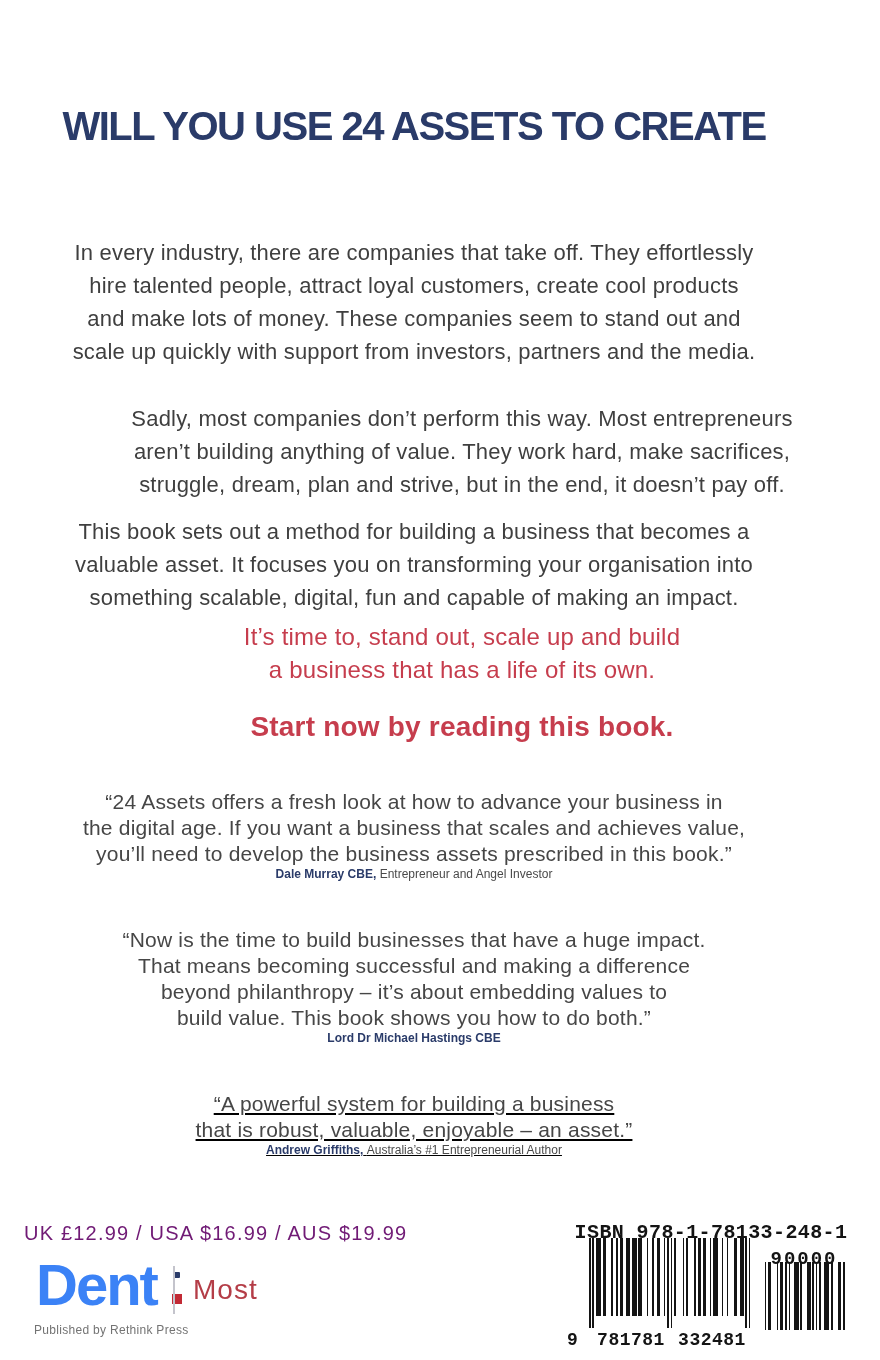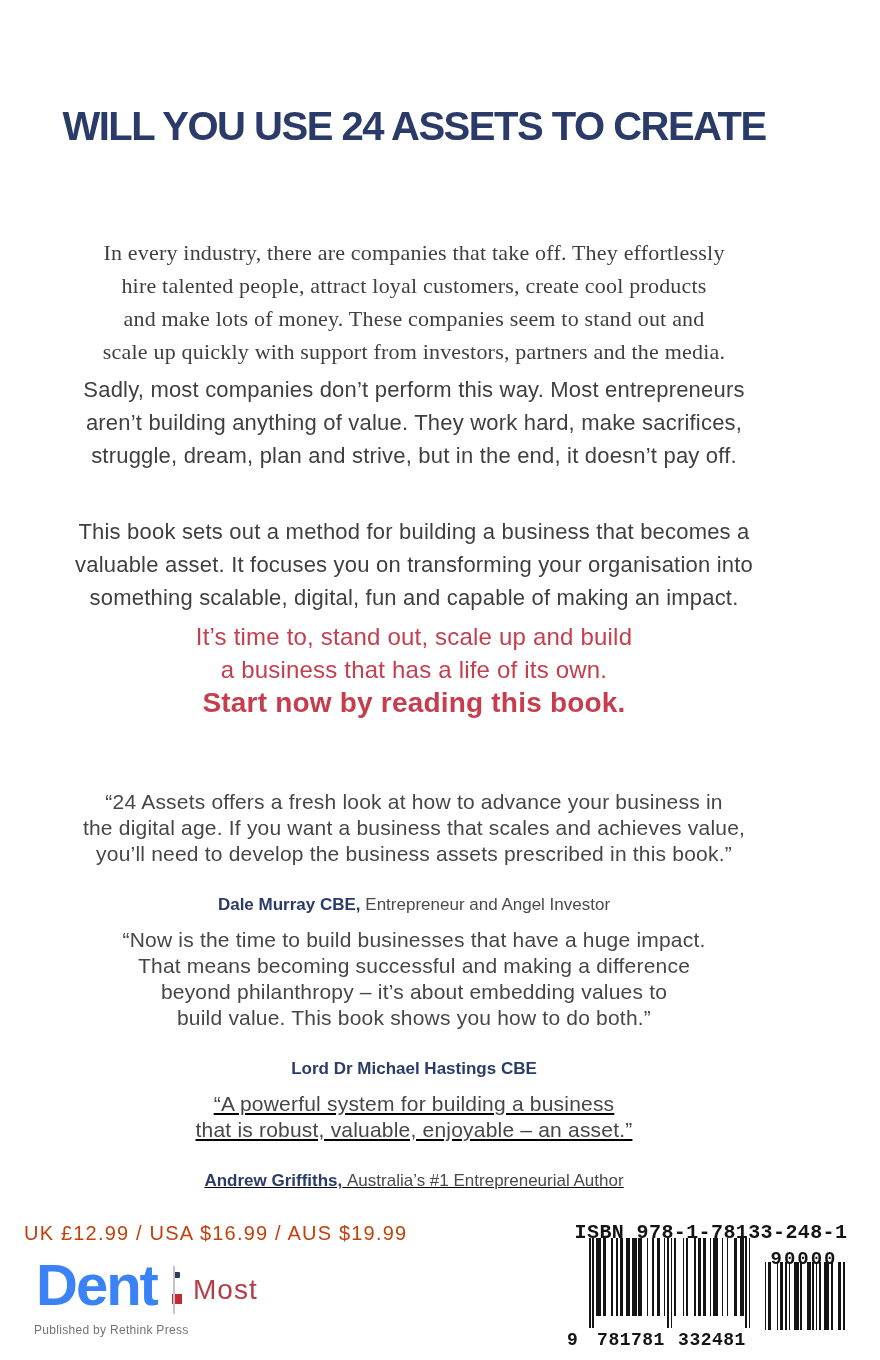--- a/index.html
+++ b/index.html
@@ -26,54 +26,54 @@
     font-size: 36px; font-weight: 700; letter-spacing: -1.5px;
     line-height: 40px; color: #c4303f;
   }
 
   
   .para {
     white-space: pre-line;
     font-size: 22px; font-weight: 300; color: #3f3f3f;
     line-height: 33px; letter-spacing: 0.2px;
   }
-  .para1 { top: 214px; font-family: Liberation Serif, serif; }
-  .para2 { top: 351px; }
+  .para1 { top: 214px; }
+  .para2 { top: 380px; padding-left: 48px; }
   .para3 { top: 493px; }
 
   
-  .cta { top: 620px; }
+  .cta { top: 620px; padding-left: 48px; }
   .cta-lines {
     white-space: pre-line;
     font-size: 24px; font-weight: 400; color: #c63d4d;
     line-height: 33px; letter-spacing: 0.2px;
   }
   .cta-bold {
-    margin-top: 1px;
+    margin-top: 25px;
     font-size: 28px; font-weight: 700; color: #c63d4d;
     letter-spacing: 0.2px;
   }
 
   
   .quote-text {
     white-space: pre-line;
     font-size: 21px; font-weight: 300; color: #464646;
     line-height: 26px; letter-spacing: 0.2px;
   }
   .quote1 { top: 789px; }
   .quote2 { top: 927px; }
   .quote3 { top: 1091px; text-decoration: underline; }
-  .attr { margin-top: 28px; font-size: 17px; }
+  .attr { margin-top: 0; font-size: 12px; }
   .attr-name { font-weight: 700; color: #2a3b69; }
   .attr-role { font-weight: 300; color: #4a4a4a; }
 
   
   .price {
     left: 24px; top: 1222px;
-    font-size: 20px; font-weight: 300; color: #c2410c;
+    font-size: 20px; font-weight: 300; color: #701a75;
     letter-spacing: 1.2px;
   }
   .dent-logo { left: 36px; top: 1256px; height: 62px; }
   .dent-word {
     font-size: 58px; font-weight: 700; color: #3b82f6;
     letter-spacing: -2px; line-height: 58px;
   }
   .dent-dot-top {
     left: 138px; top: 16px; width: 6px; height: 6px;
     background: #2a3b69; border-radius: 1px;

